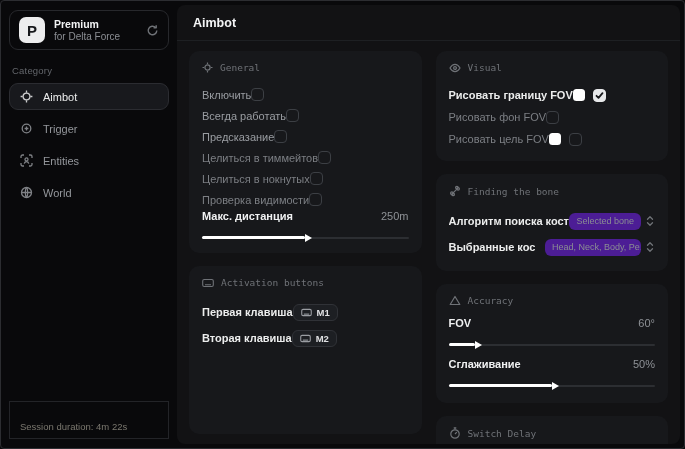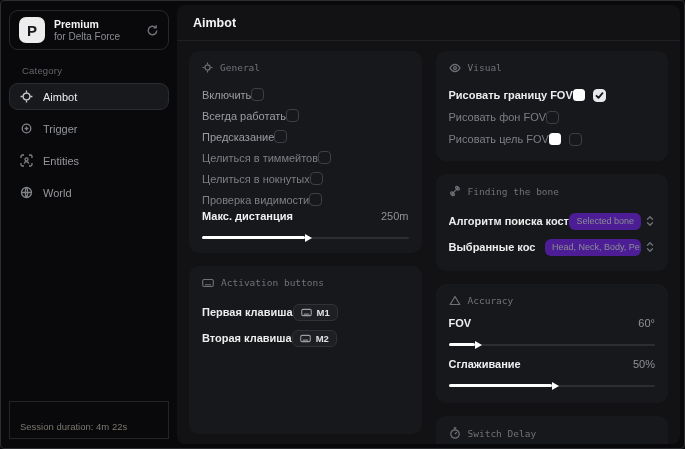--- a/index.html
+++ b/index.html
@@ -28,21 +28,21 @@
   .logo {
     width:26px; height:26px; background:#ededee; border-radius:7px;
     display:flex; align-items:center; justify-content:center;
     color:#17181b; font-weight:bold; font-size:15px;
   }
   .premium-text { display:flex; flex-direction:column; gap:1px; }
   .premium-title { font-size:10.5px; font-weight:bold; color:#f2f3f4; }
   .premium-sub { font-size:10px; color:#8b8e93;text-align:center; }
   .refresh-btn { margin-left:auto; color:#6f7277; display:flex; cursor:pointer; }
   .category {
-    font-size:9.5px; color:#63666b; margin:15px 7px 7px 13px; letter-spacing:.2px;
+    font-size:9.5px; color:#63666b; margin:15px 7px 7px 3px; letter-spacing:.2px;
   }
   .nav-item {
     display:flex; align-items:center; gap:10px;
     padding:6px 10px; margin-bottom:5px;
     border:1px solid transparent; border-radius:9px;
     font-size:11px; color:#94979c; cursor:pointer;
   }
   .nav-item.active { background:#18191d; border-color:#2b2c31; color:#eceded; }
   .nav-item .nicon { display:flex; color:inherit; opacity:.85; }
   .sidebar-spacer { flex:1; }

